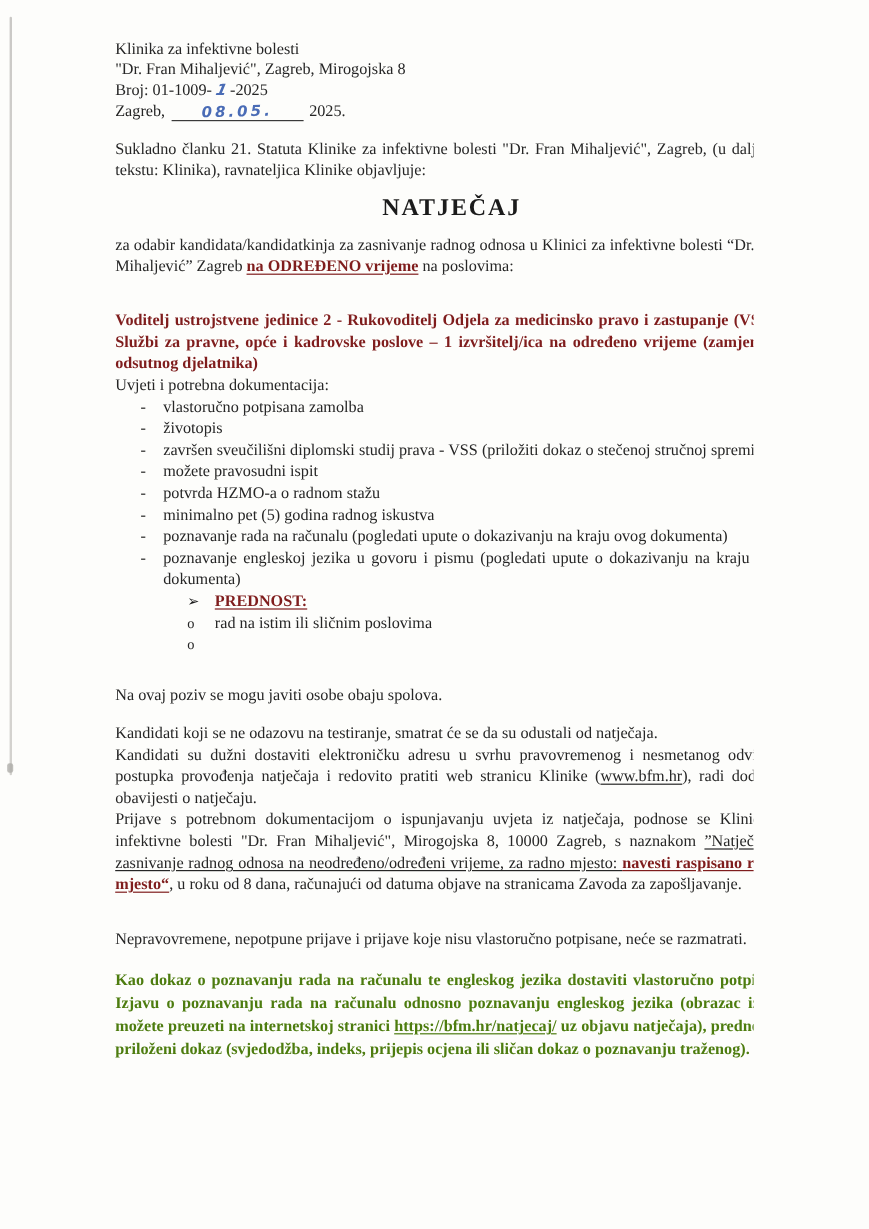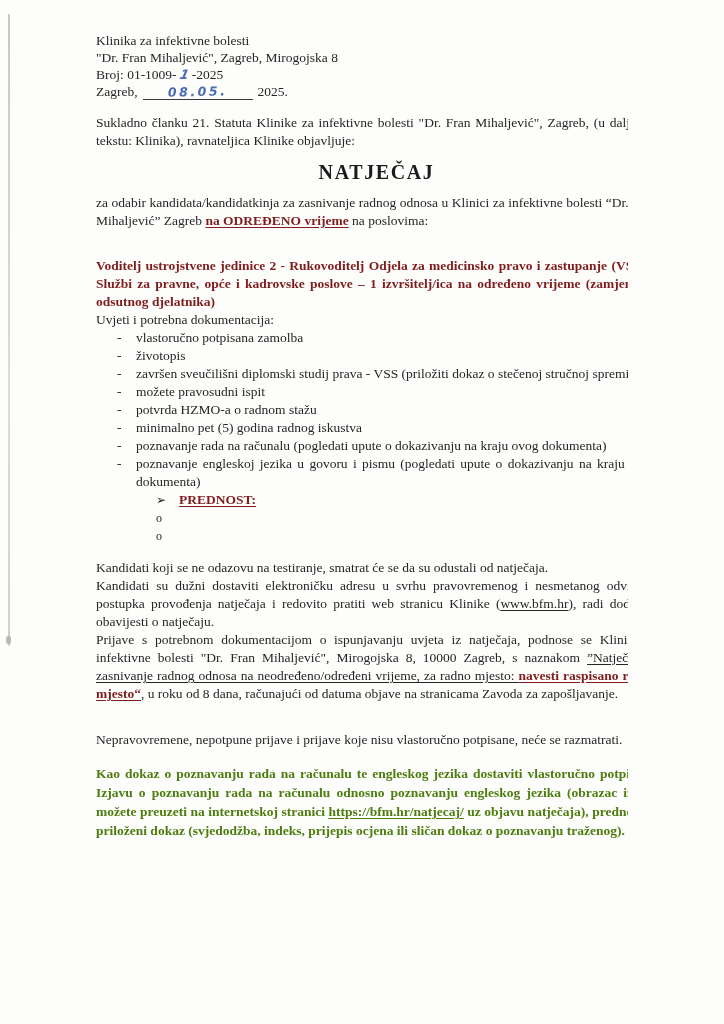--- a/index.html
+++ b/index.html
@@ -116,25 +116,27 @@
       <span class="bullet">-</span>
       <span class="req-text just">poznavanje engleskoj jezika u govoru i pismu (pogledati upute o dokazivanju na kraju ovog dokumenta)</span>
     </div>
 
     <div class="pred-row">
       <span class="bullet arrow">➢</span>
       <span class="b u">PREDNOST:</span>
     </div>
     <div class="pred-row">
       <span class="bullet">o</span>
+      <span>rad na istim ili sličnim poslovima</span>
     </div>
     <div class="pred-row">
       <span class="bullet">o</span>
     </div>
 
+    <p class="just genders">Na ovaj poziv se mogu javiti osobe obaju spolova.</p>
 
     <div class="block">
       <p>Kandidati koji se ne odazovu na testiranje, smatrat će se da su odustali od natječaja.</p>
       <p><span>Kandidati su dužni dostaviti elektroničku adresu u svrhu pravovremenog i nesmetanog odvijanja postupka provođenja natječaja i redovito pratiti web stranicu Klinike (</span><span class="doclink">www.bfm.hr</span><span>), radi dodatnih obavijesti o natječaju.</span></p>
       <p><span>Prijave s potrebnom dokumentacijom o ispunjavanju uvjeta iz natječaja, podnose se Klinici za infektivne bolesti "Dr. Fran Mihaljević", Mirogojska 8, 10000 Zagreb, s naznakom </span><span class="u">”Natječaj za zasnivanje radnog odnosa na neodređeno/određeni vrijeme, za radno mjesto: </span><span class="b u">navesti raspisano radno mjesto“</span><span>, u roku od 8 dana, računajući od datuma objave na stranicama Zavoda za zapošljavanje.</span></p>
     </div>
 
     <p class="just nepravovremene">Nepravovremene, nepotpune prijave i prijave koje nisu vlastoručno potpisane, neće se razmatrati.</p>
 
     <p class="just final"><span>Kao dokaz o poznavanju rada na računalu te engleskog jezika dostaviti vlastoručno potpisanu Izjavu o poznavanju rada na računalu odnosno poznavanju engleskog jezika (obrazac izjave možete preuzeti na internetskoj stranici </span><span class="doclink">https://bfm.hr/natjecaj/</span><span> uz objavu natječaja), prednost je priloženi dokaz (svjedodžba, indeks, prijepis ocjena ili sličan dokaz o poznavanju traženog).</span></p>

